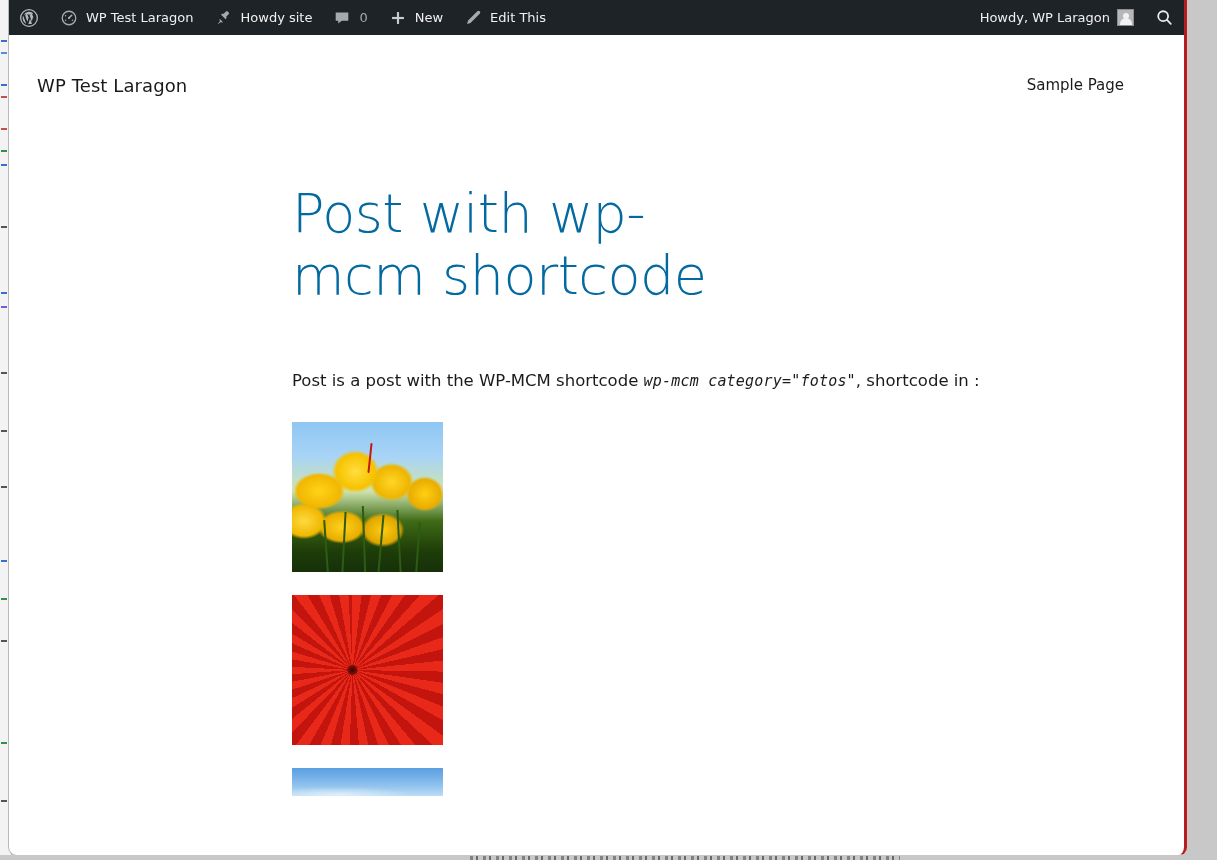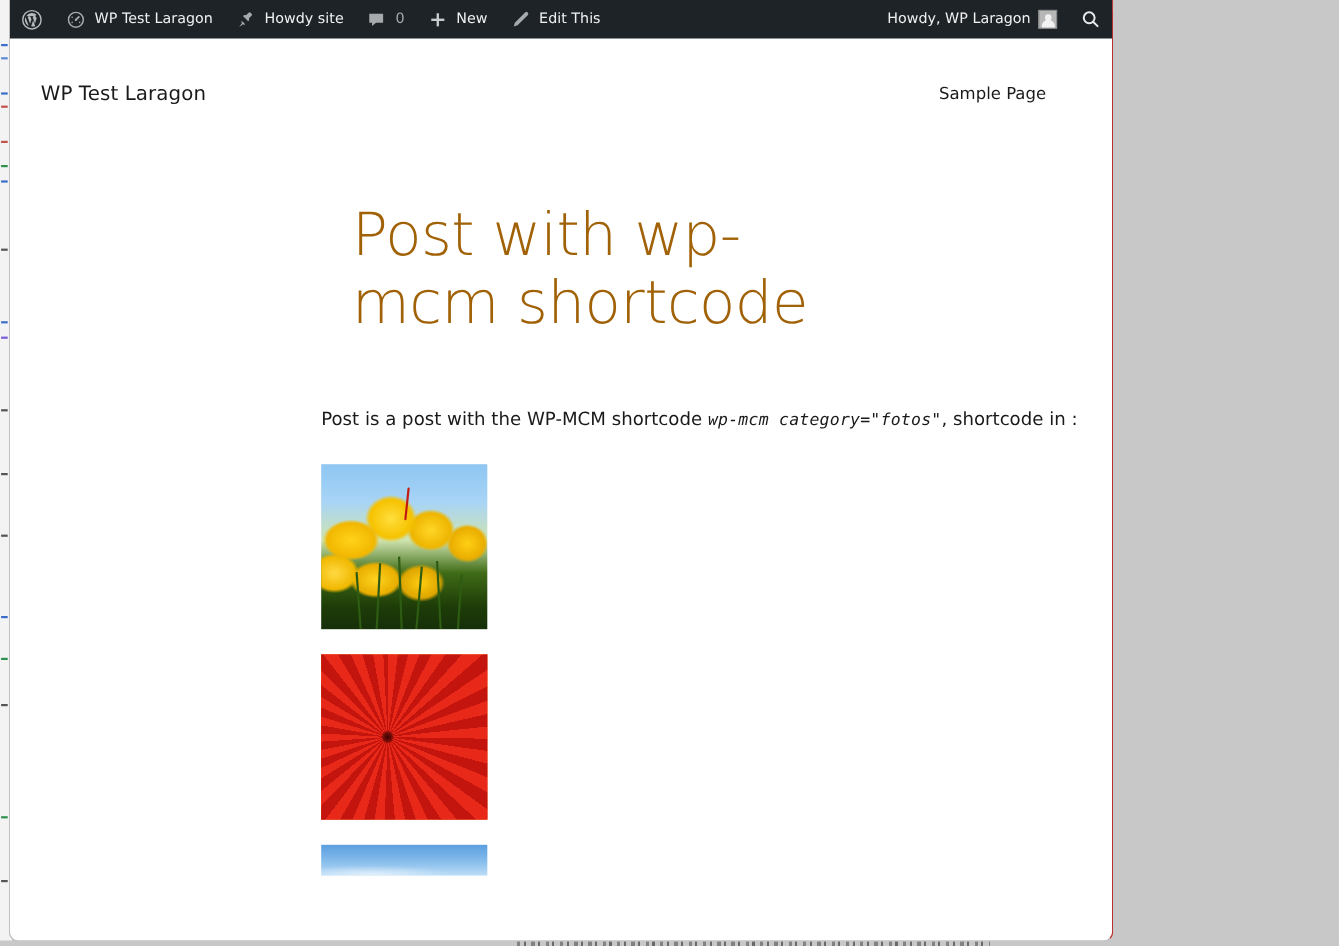--- a/index.html
+++ b/index.html
@@ -29,25 +29,25 @@
     position: absolute;
     left: 1px;
     width: 6px;
     height: 2px;
   }
 
   
   #browser-window {
     position: absolute;
     left: 8px; top: 0;
-    width: 1004px; height: 856px;
+    width: 1179px; height: 856px;
     background: #ffffff;
     border-radius: 0 0 9px 9px;
     border-left: 1px solid #b9b9b9;
-    border-right: 1px solid #b91c1c;
+    border-right: 3px solid #b91c1c;
     border-bottom: 1px solid #b9b9b9;
     overflow: hidden;
   }
 
   
   #wp-admin-bar {
     position: relative;
     height: 35px;
     background: #1d2327;
     color: #f0f0f1;
@@ -126,24 +126,23 @@
 
   
   #post-article {
     padding-left: 283px;
     padding-top: 86px;
   }
   #post-title {
     font-size: 54px;
     font-weight: 300;
     line-height: 1.14;
-    color: #a16207;
+    color: #0369a1;
     letter-spacing: -0.5px;
     max-width: 430px;
-    margin-left: 28px;
   }
   .post-paragraph {
     font-size: 16.5px;
     line-height: 1.6;
     color: #1a1a1a;
     margin-top: 0;
     max-width: 700px;
   }
   #para-intro { margin-top: 62px; }
   #para-start { margin-top: 29px; }

